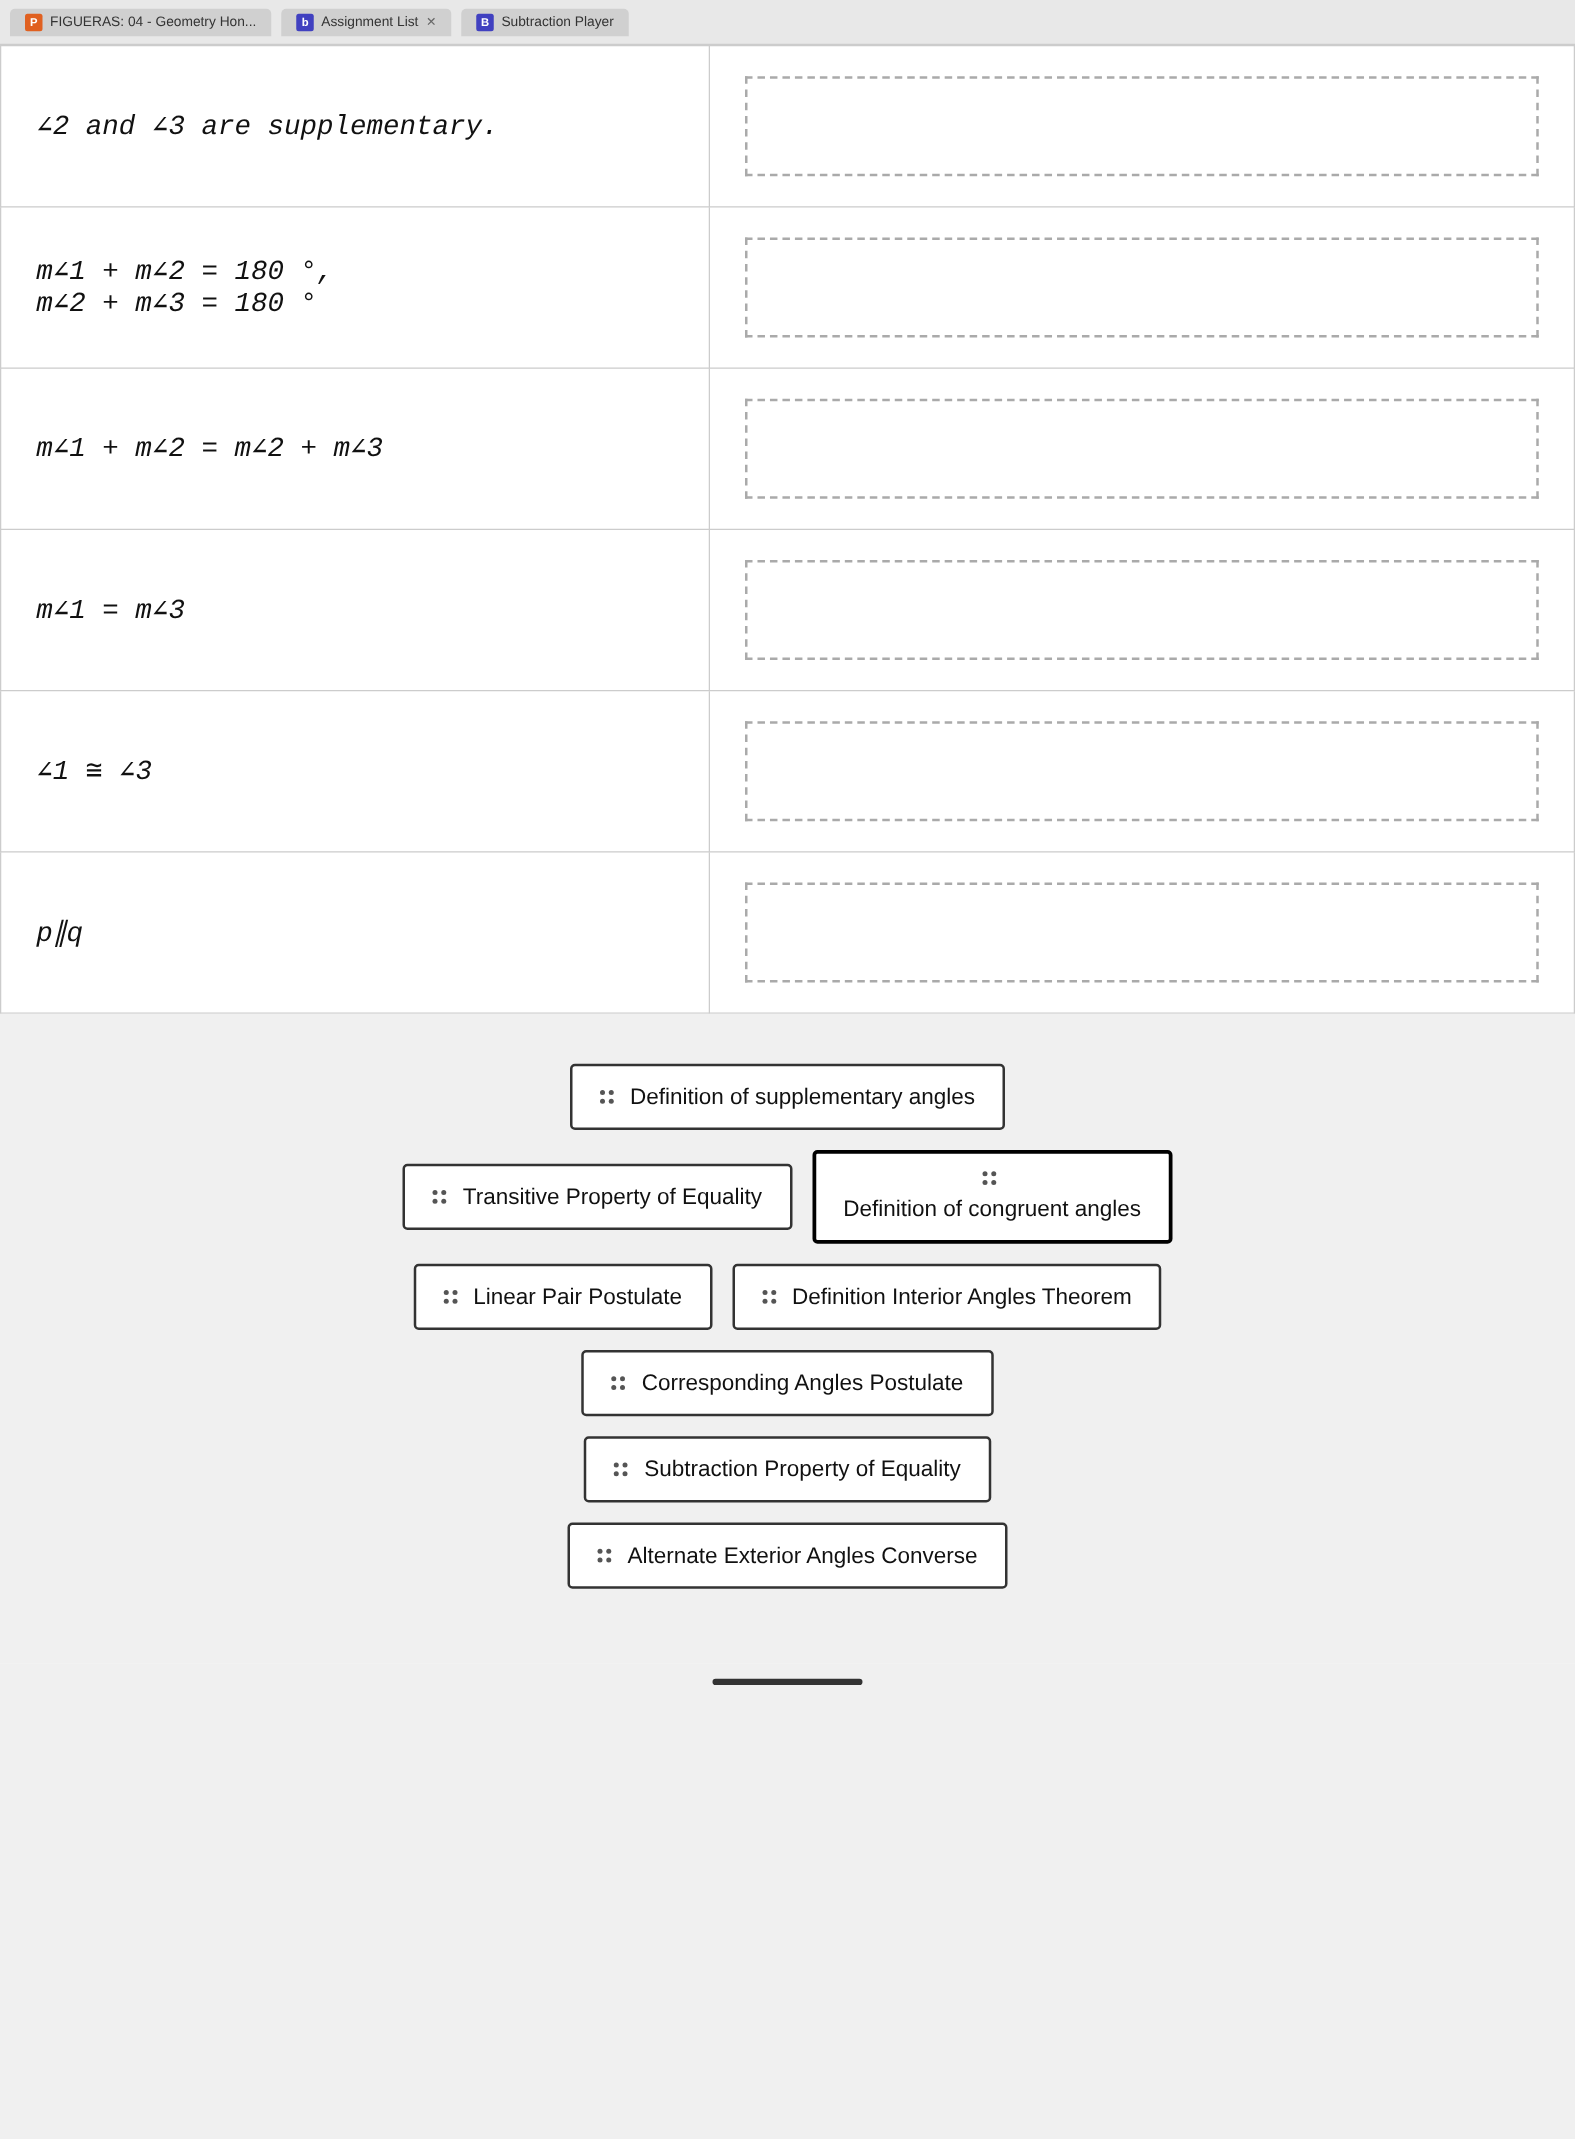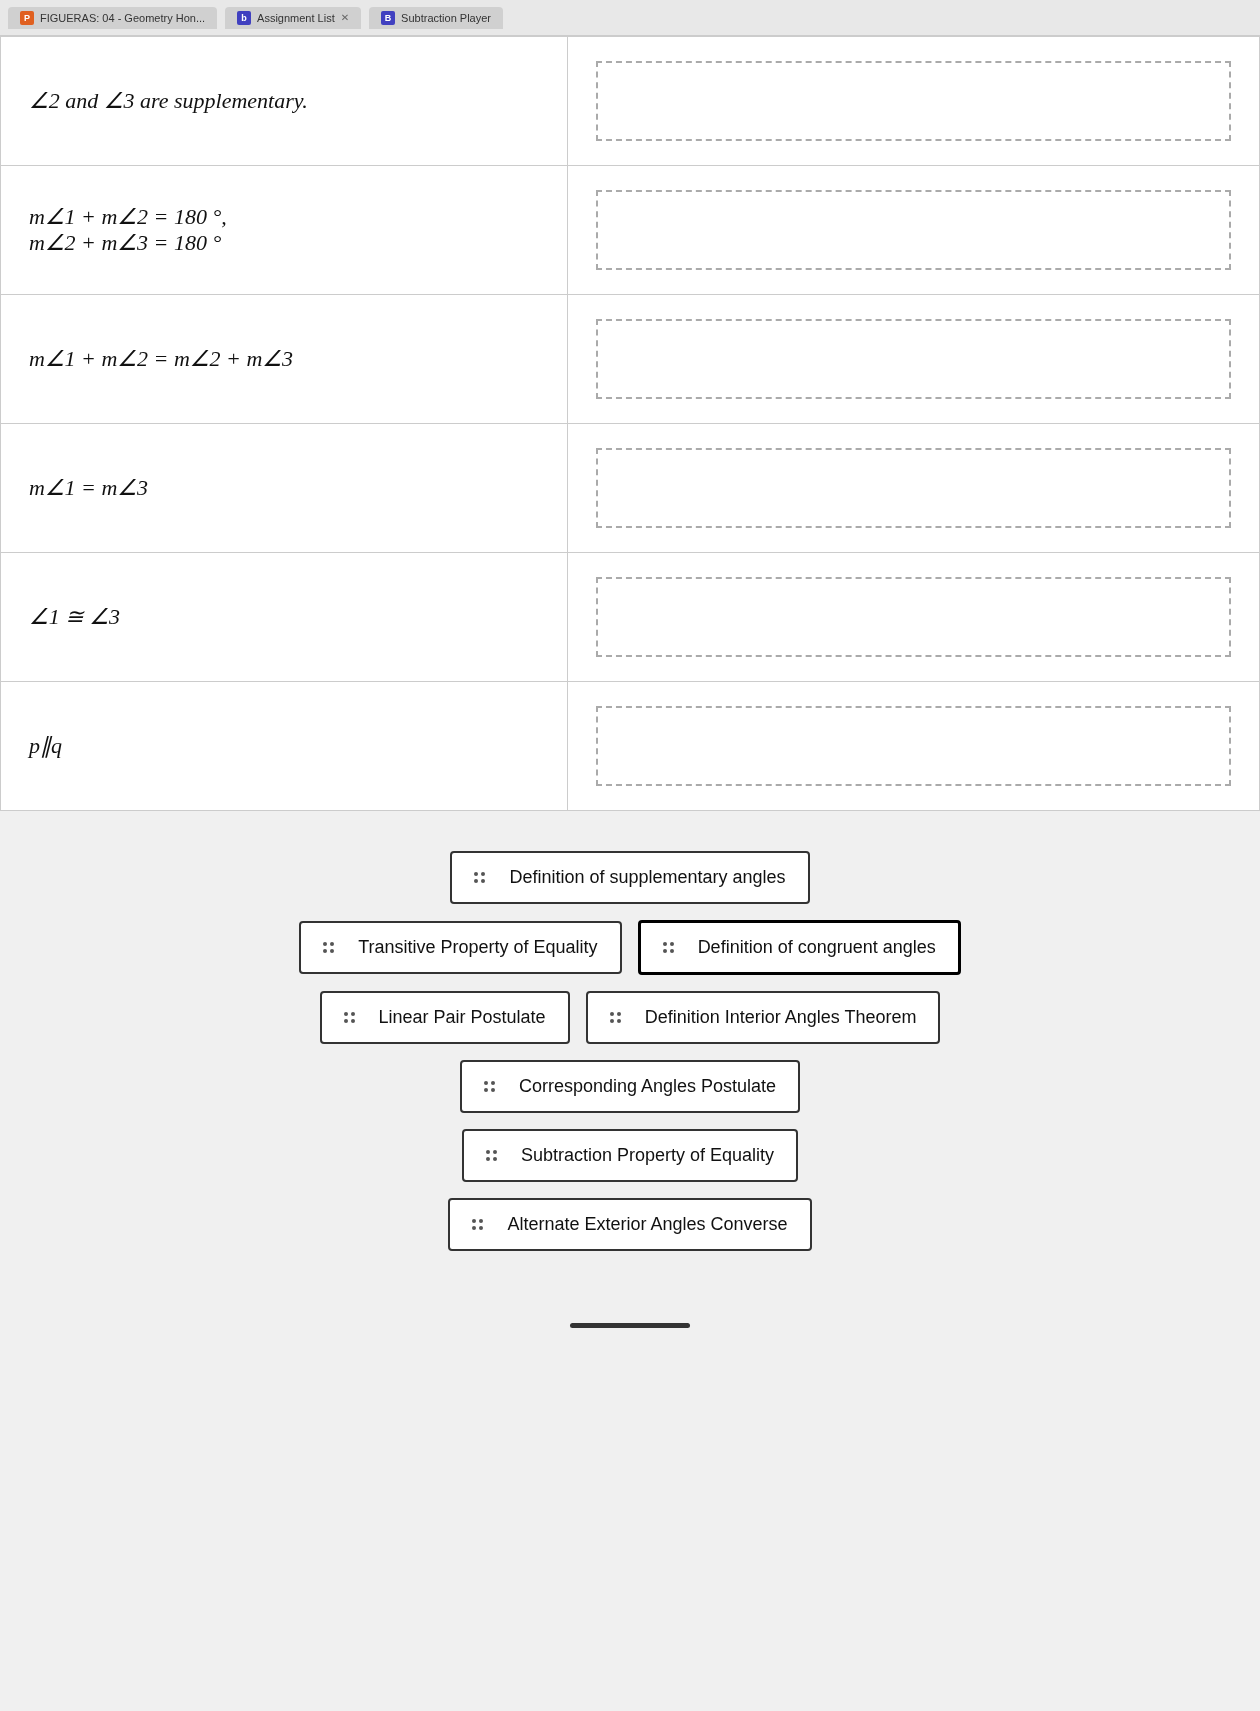--- a/index.html
+++ b/index.html
@@ -57,20 +57,21 @@
     .main-content {
       background: white;
       margin: 0;
     }
 
     
     .proof-table {
       width: 100%;
       border-collapse: collapse;
       background: white;
+      font-family: Liberation Mono, monospace;
     }
     .proof-table td {
       border: 1px solid #ccc;
       padding: 24px 28px;
       vertical-align: middle;
     }
     .proof-table .statement-col {
       width: 45%;
       font-size: 22px;
       font-style: italic;
@@ -105,34 +106,35 @@
       display: flex;
       gap: 16px;
       justify-content: center;
       align-items: center;
       flex-wrap: wrap;
     }
 
     .drag-item {
       display: flex;
       align-items: center;
-      gap: 20px;
+      gap: 9px;
       border: 2px solid #333;
       border-radius: 4px;
       padding: 14px 22px;
       background: white;
       font-family: Arial, sans-serif;
       font-size: 18px;
       color: #111;
       cursor: grab;
       white-space: nowrap;
     }
     .drag-item.bold-border {
       border-width: 3px;
       border-color: #000;
+      flex-direction: column;
     }
 
     .drag-handle {
       display: inline-flex;
       flex-direction: column;
       gap: 3px;
       margin-right: 4px;
     }
     .drag-handle-row {
       display: flex;

